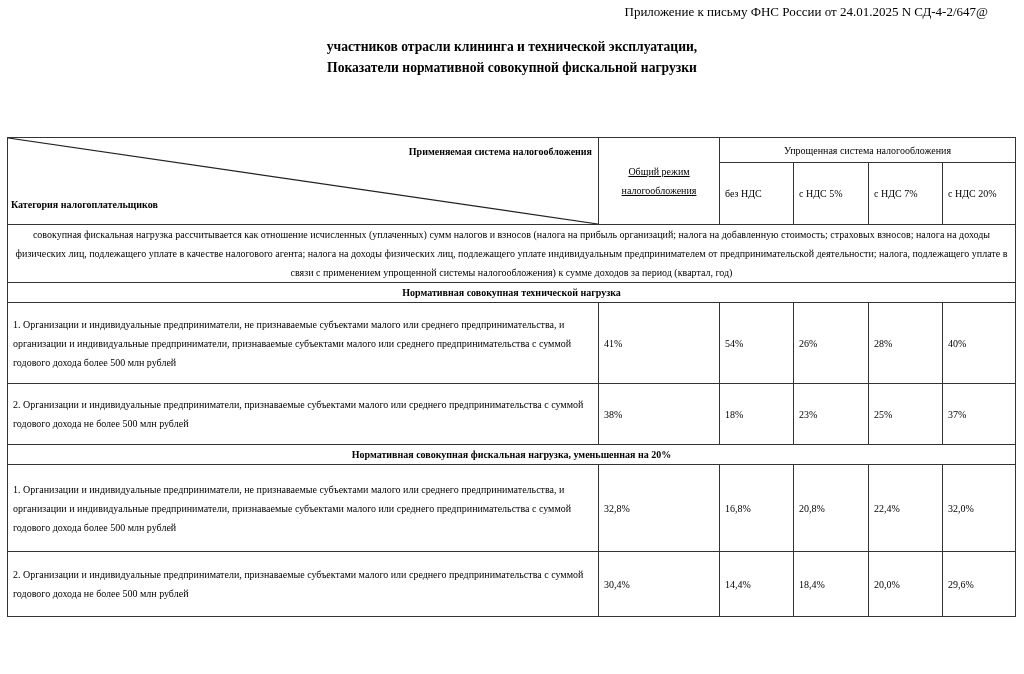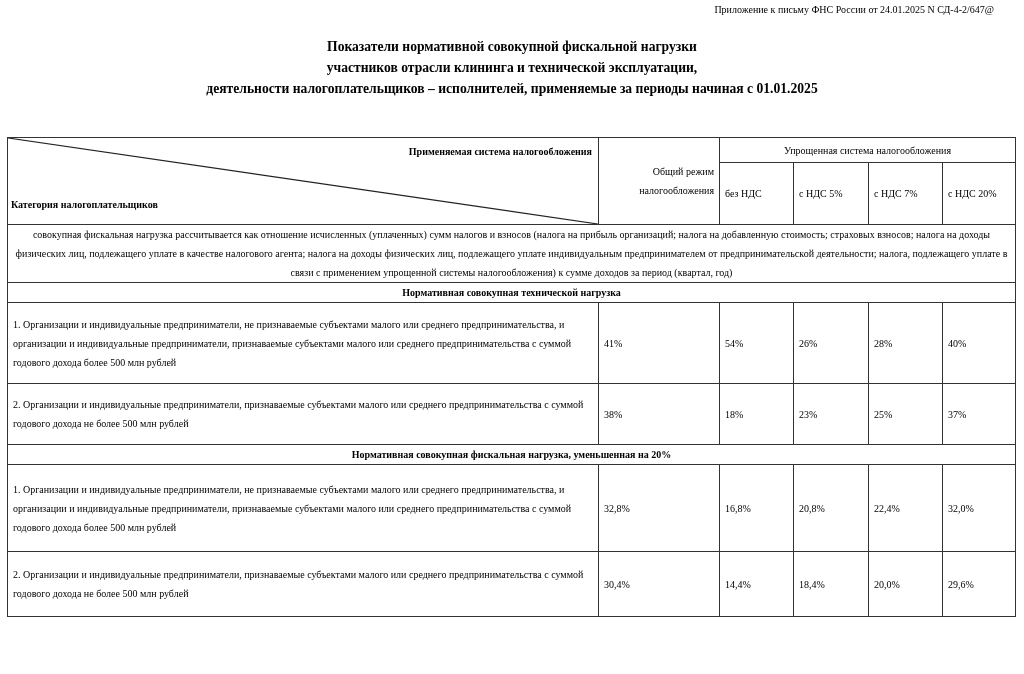--- a/index.html
+++ b/index.html
@@ -2,22 +2,22 @@
 <html><head>
 <meta charset="utf-8">
 <style>
   html, body { margin: 0; padding: 0; background: #ffffff; }
   body {
     width: 1024px; height: 674px; overflow: hidden; position: relative;
     font-family: "Liberation Serif", "DejaVu Serif", serif;
     color: #000;
   }
   .appendix {
-    position: absolute; top: 4px; right: 30px;
-    font-size: 10px; white-space: nowrap;
+    position: absolute; top: 4px; right: 36px;
+    font-size: 13px; white-space: nowrap;
   }
   .title {
     position: absolute; top: 36px; left: 0; width: 1024px;
     text-align: center; font-weight: bold; font-size: 13.6px; line-height: 21px;
   }
   .title div { white-space: nowrap; }
   table.main {
     position: absolute; top: 137px; left: 7px;
     width: 1008px; border-collapse: collapse; table-layout: fixed;
     font-size: 10px;
@@ -36,43 +36,42 @@
   td.diag {
     position: relative; height: 86px; padding: 0;
   }
   td.diag svg { position: absolute; left: 0; top: 0; width: 100%; height: 100%; }
   td.diag .top-label {
     position: absolute; right: 6px; top: 4px; font-weight: bold; white-space: nowrap;
   }
   td.diag .bottom-label {
     position: absolute; left: 3px; bottom: 10px; font-weight: bold; white-space: nowrap;
   }
-  td.general-head { text-align: right; line-height: 19px; padding: 0 4px; }
+  td.general-head { text-align: center; line-height: 19px; padding: 0 4px; text-decoration: underline; }
   td.usn-head { text-align: center; height: 22px; padding: 0 4px; white-space: nowrap; }
   td.sub-head { height: 56px; padding: 0 4px; text-align: left; line-height: 18px; }
   td.sub-head.center { text-align: left; }
 
   td.formula { text-align: center; line-height: 17.4px; padding: 2px 4px; }
   td.section { text-align: center; font-weight: bold; height: 18px; line-height: 18px; }
   td.cat { text-align: left; line-height: 19px; padding: 4px 5px; }
   td.val { }
   tr.r4 td { height: 80px; }
   tr.r3 td { height: 60px; }
   tr.r4b td { height: 86px; }
   tr.r3b td { height: 64px; }
 </style>
 </head>
 <body>
 
 <div class="appendix">Приложение к письму ФНС России от 24.01.2025 N СД-4-2/647@</div>
 
 <div class="title">
+  <div>участников отрасли клининга и технической эксплуатации,</div>
   <div>Показатели нормативной совокупной фискальной нагрузки</div>
-  <div>участников отрасли клининга и технической эксплуатации,</div>
-  <div>деятельности налогоплательщиков – исполнителей, применяемые за периоды начиная с 01.01.2025</div>
 </div>
 
 <table class="main">
   <colgroup>
     <col class="c1">
       <col class="c2">
       <col class="c3">
       <col class="c4">
       <col class="c5">
       <col class="c6">

